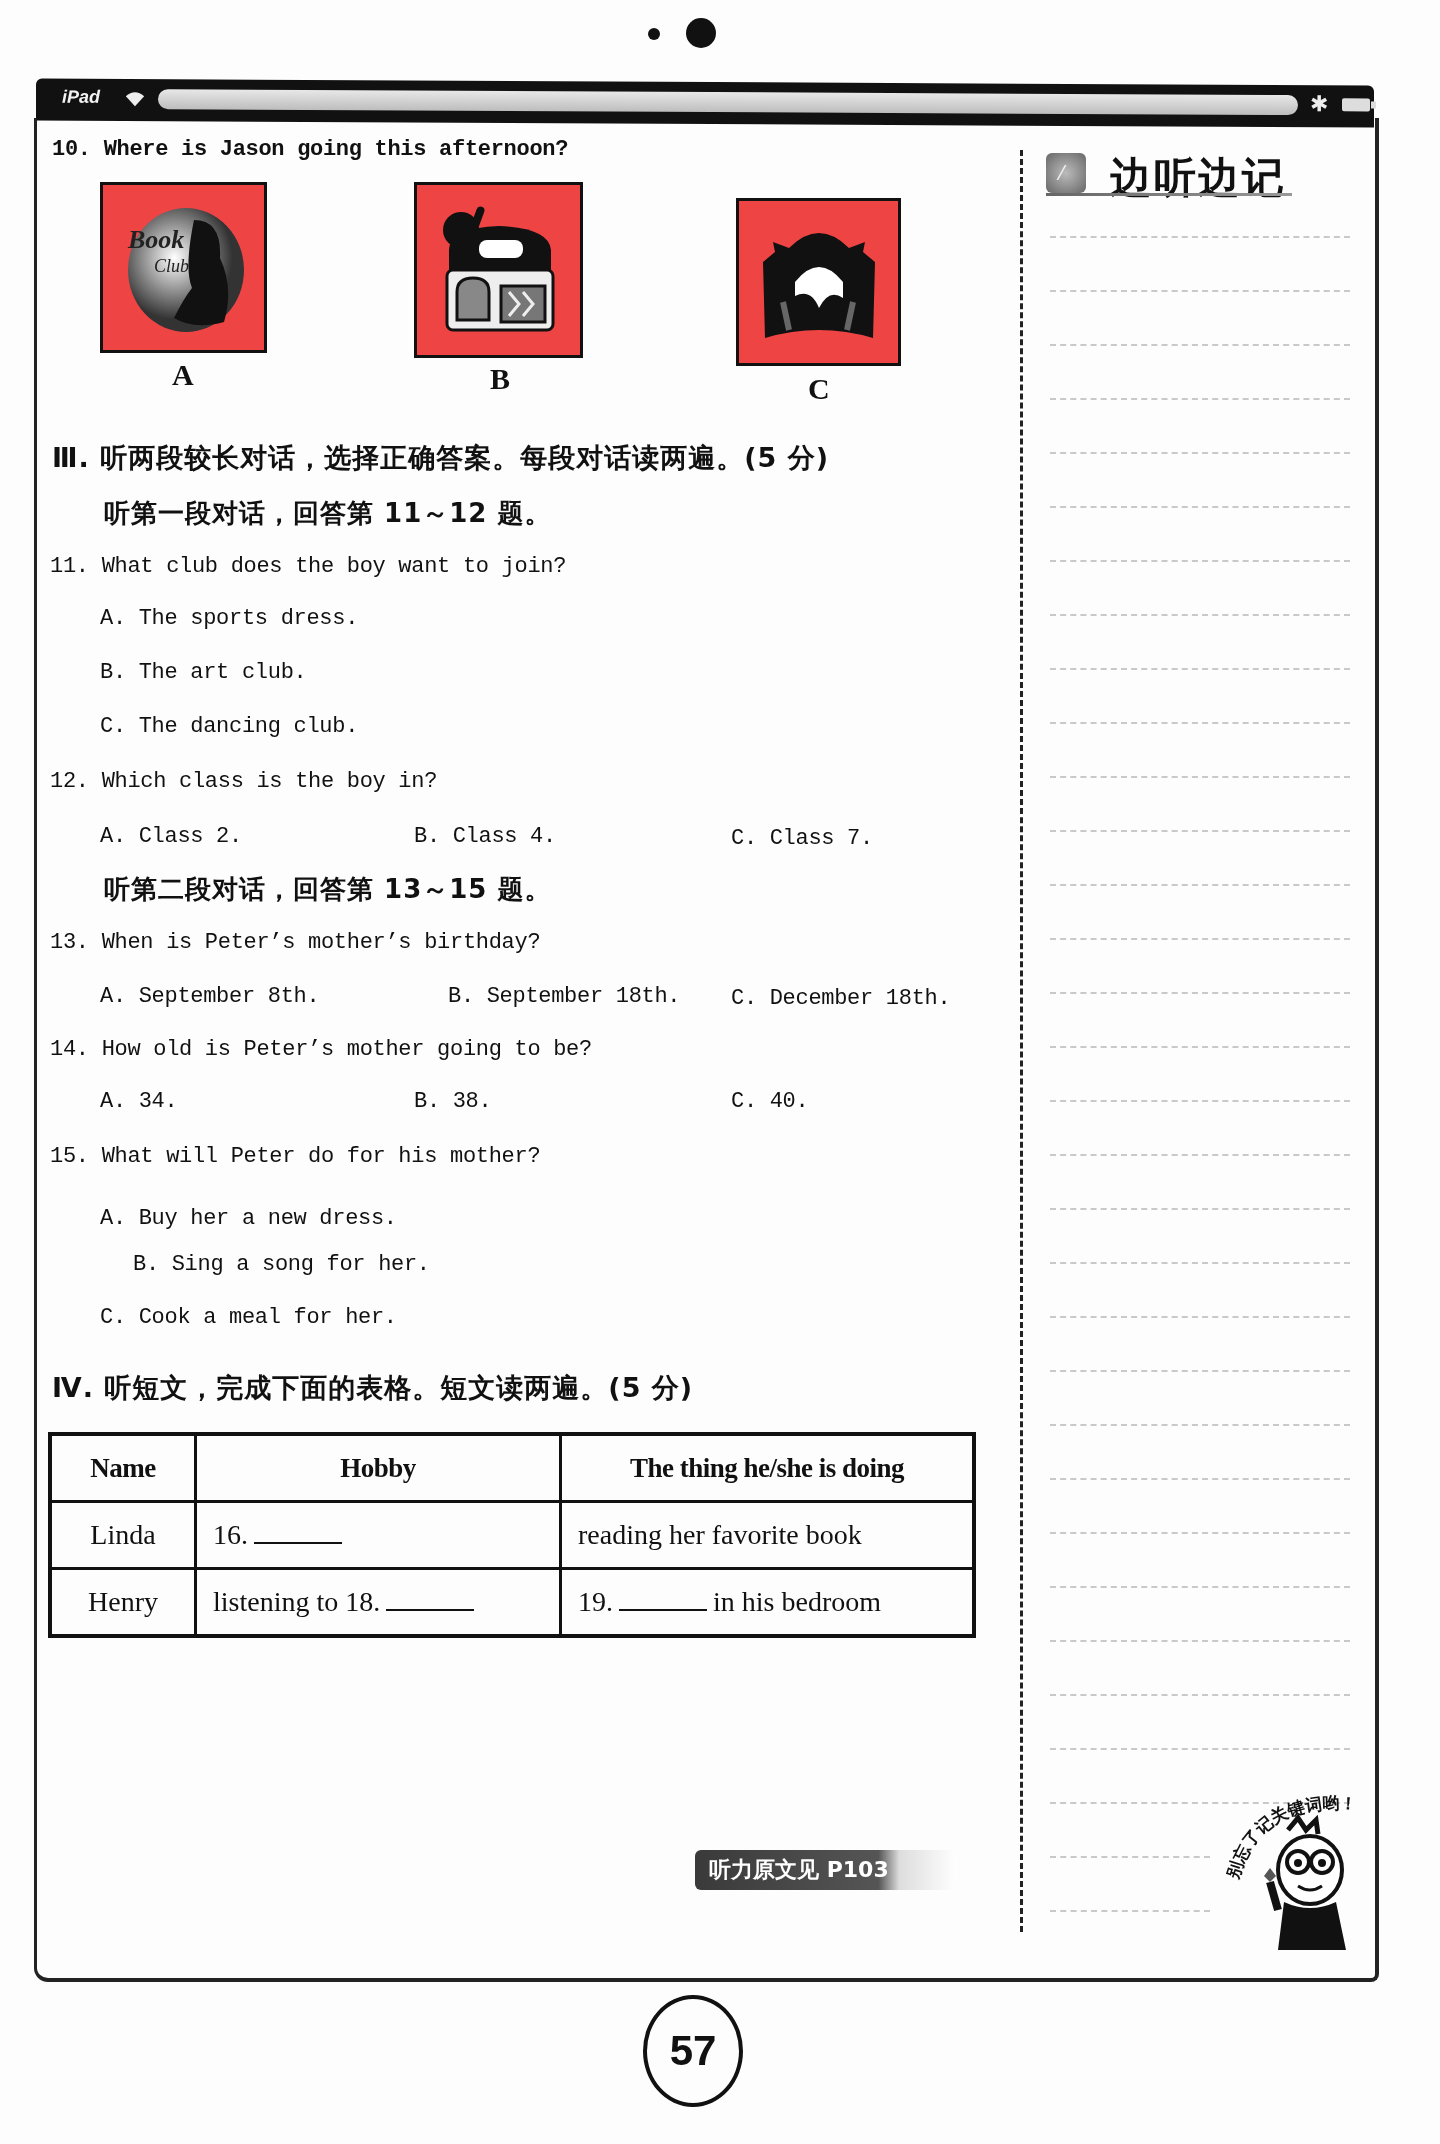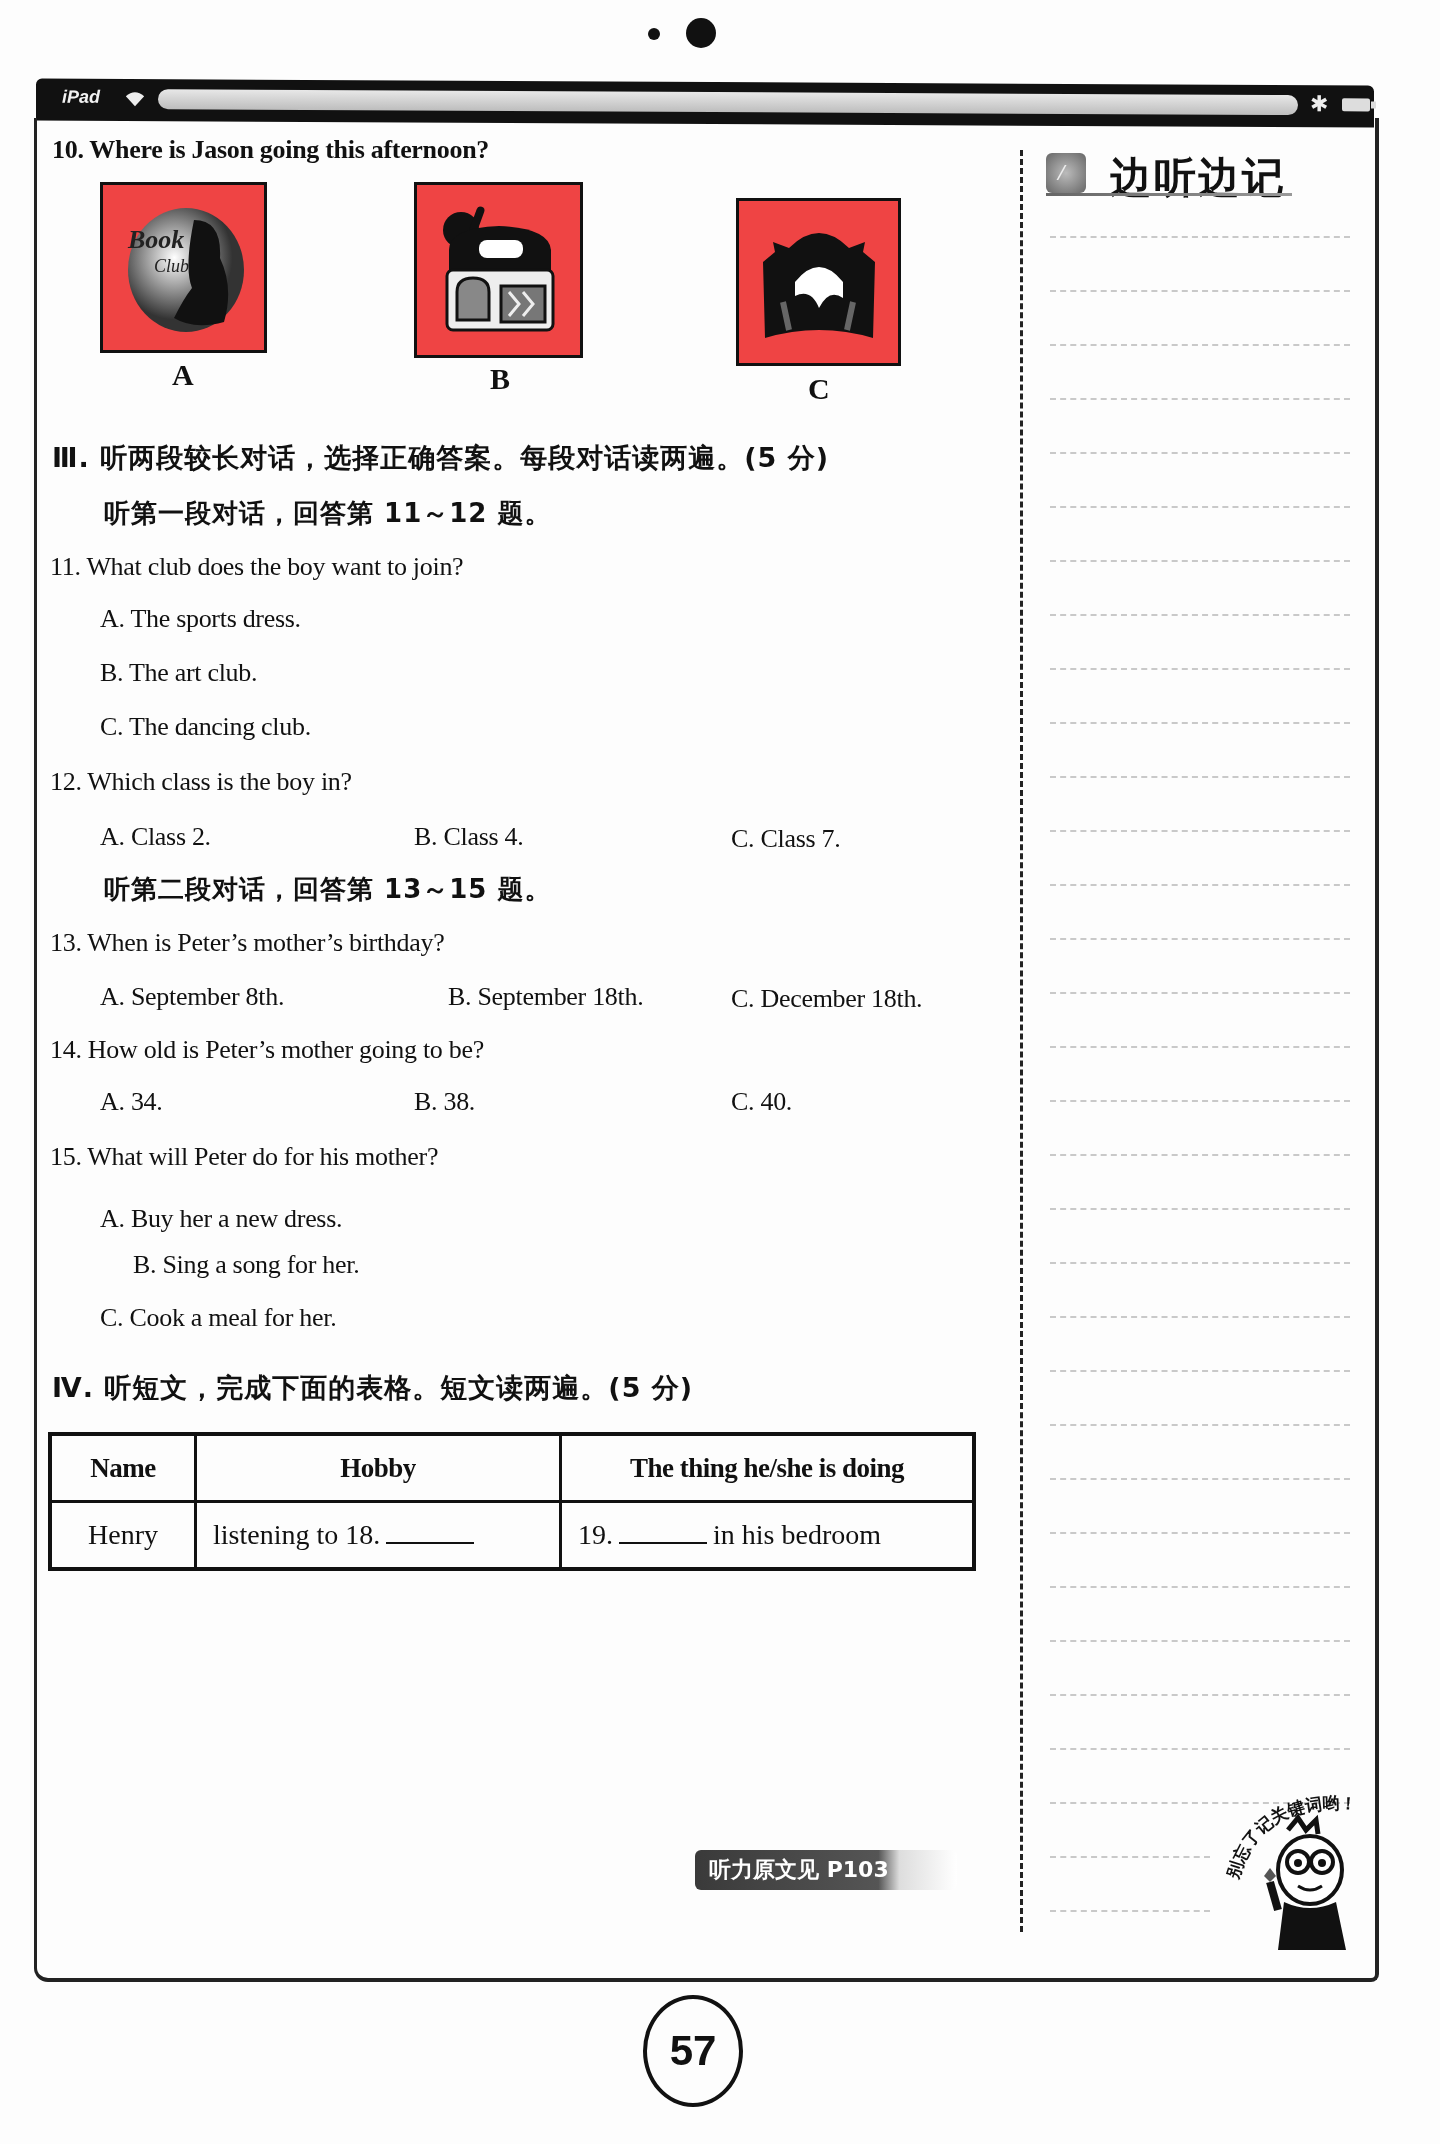--- a/index.html
+++ b/index.html
@@ -27,21 +27,21 @@
   .statusbar .battery { position:absolute; left:1306px; top:13px; width:28px; height:13px; background:#ddd; border-radius:2px; }
   .statusbar .battery:after { content:""; position:absolute; right:-6px; top:3px; width:5px; height:7px; background:#ddd; }
 
   
   .frame {
     left:34px; top:118px; width:1338px; height:1860px;
     border-left:3px solid #222; border-right:4px solid #222; border-bottom:4px solid #222;
     border-radius:0 0 8px 14px;
   }
 
-  .q { font-size:26px; line-height:36px; white-space:nowrap; letter-spacing:-0.3px; }
+  .q { font-size:22px; line-height:36px; white-space:nowrap; letter-spacing:-0.3px;font-family:Liberation Mono, monospace; }
   .q.bold { font-weight:bold; }
   .cn { font-family:"DejaVu Sans",sans-serif; font-weight:bold; font-size:27px; line-height:36px; white-space:nowrap; letter-spacing:1px; }
   .cn.sub { font-size:26px; }
 
   .picbox { border:3px solid #111; background:#ef4444; box-sizing:border-box; display:flex; align-items:center; justify-content:center; }
   .piclabel { font-size:30px; font-weight:bold; font-family:"Liberation Serif",serif; }
 
   
   table.hobby {
     position:absolute; left:48px; top:1432px; width:928px;
@@ -193,20 +193,25 @@
   <span>Ⅳ.</span>
   <span>听短文，完成下面的表格。短文读两遍。(5 分)</span>
 </div>
 
 <table class="hobby">
   <tbody>
       <tr>
     <th>Name</th>
     <th>Hobby</th>
     <th>The thing he/she is doing</th>
+  </tr>
+  <tr>
+    <td class="name">Linda</td>
+    <td class="hobbycol"><span>16.</span><span class="blank"></span></td>
+    <td><span>reading her favorite book</span></td>
   </tr>
   <tr>
     <td class="name">Henry</td>
     <td class="hobbycol"><span>listening to 18.</span><span class="blank"></span></td>
     <td><span>19.</span><span class="blank"></span><span>in his bedroom</span></td>
   </tr>
 </tbody>
   </table>
 
 <div class="abs listen-badge">听力原文见 P103</div>

